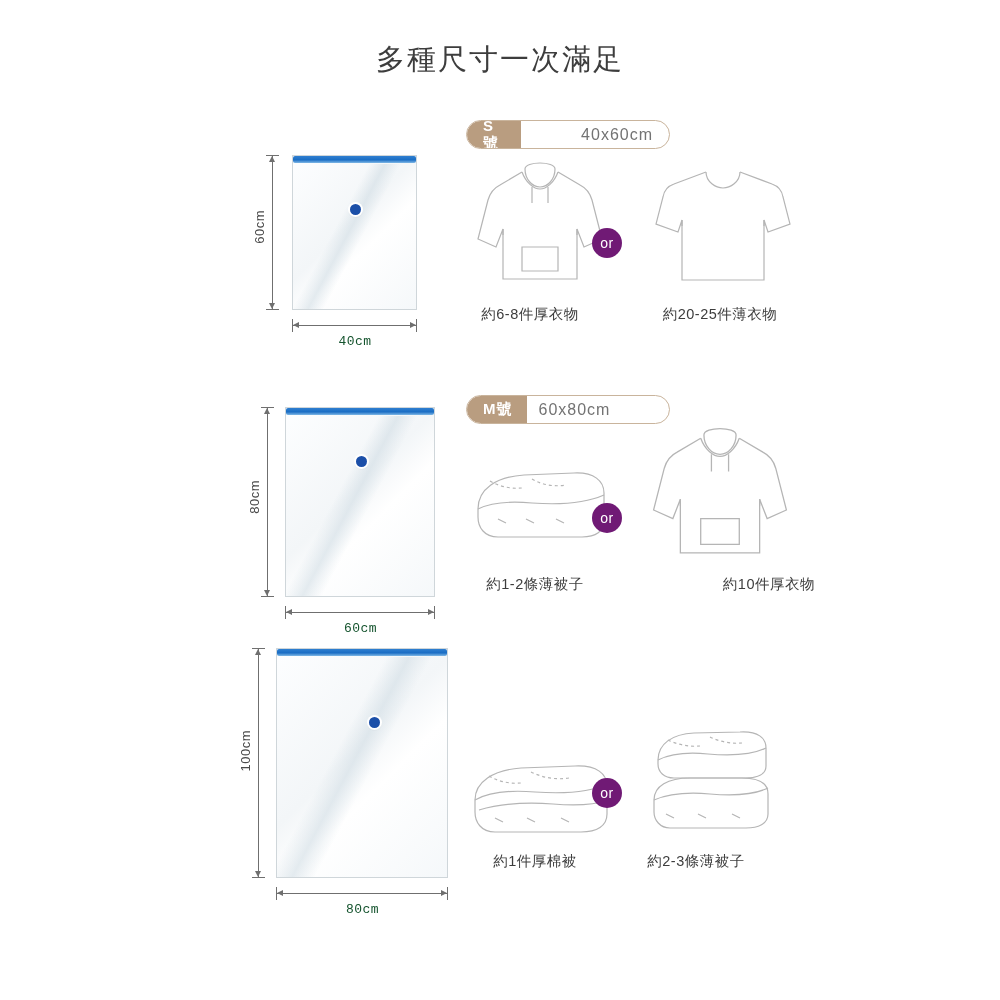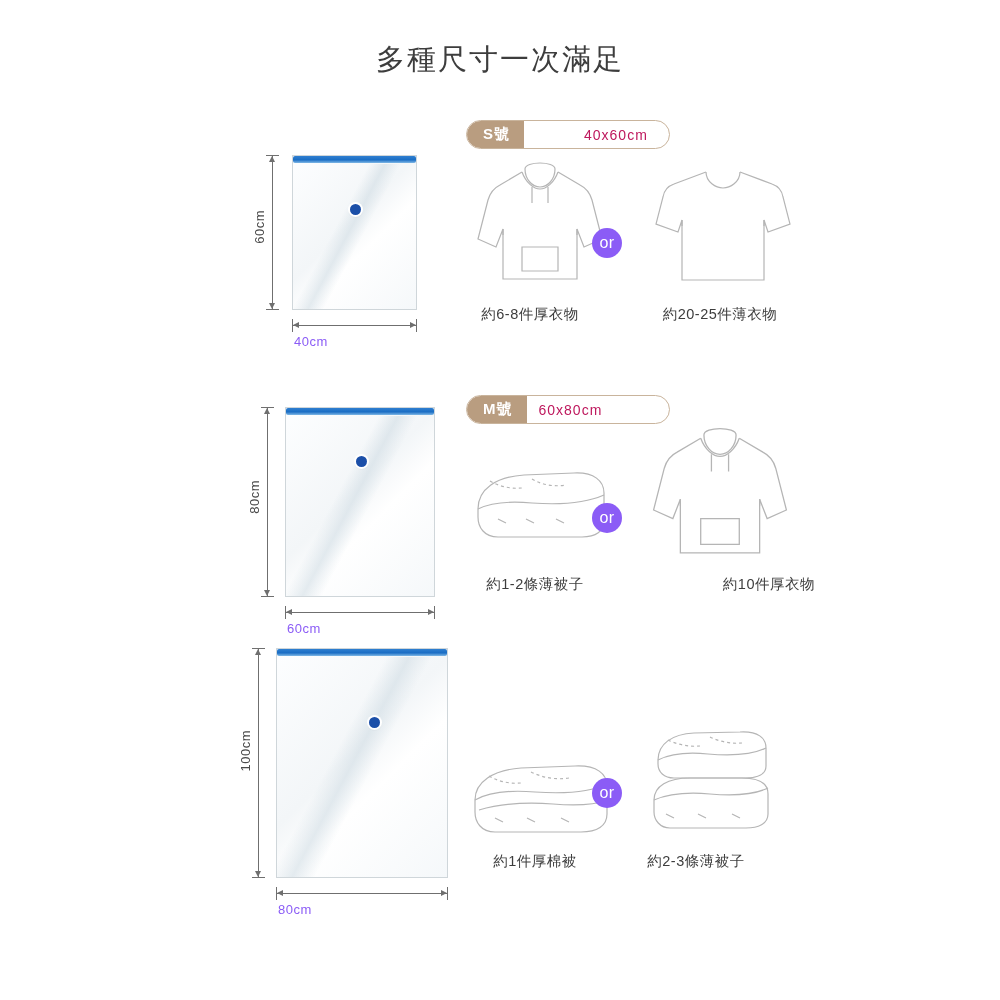--- a/index.html
+++ b/index.html
@@ -130,24 +130,25 @@
     font-size: 13px;
     color: #4a4a4a;
     letter-spacing: 0.5px;
     writing-mode: vertical-rl;
     transform: rotate(180deg);
     white-space: nowrap;
   }
   .dim-label-h {
     position: absolute;
     font-size: 13px;
-    color: #8b5cf6;
+    color: #14532d;
     letter-spacing: 0.5px;
     white-space: nowrap;
-    text-align: left;
+    text-align: center;
+    font-family: Liberation Mono, monospace;
   }
 
   
   .size-pill {
     position: absolute;
     height: 29px;
     border: 1.5px solid #c9b49c;
     border-radius: 15px;
     display: flex;
     align-items: center;
@@ -161,22 +162,22 @@
     font-size: 15px;
     font-weight: bold;
     height: 100%;
     display: flex;
     align-items: center;
     padding: 0 14px 0 16px;
     border-radius: 15px 0 0 15px;
     letter-spacing: 1px;
   }
   .size-pill .val {
-    color: #be185d;
-    font-size: 14px;
+    color: #737373;
+    font-size: 16px;
     padding: 0 16px 0 12px;
     letter-spacing: 1px;
   }
 
   
   .item {
     position: absolute;
   }
   .item svg {
     display: block;
@@ -187,23 +188,23 @@
     color: #3d3d3d;
     text-align: center;
     white-space: nowrap;
     letter-spacing: 0.5px;
   }
   .or-badge {
     position: absolute;
     width: 30px;
     height: 30px;
     border-radius: 50%;
-    background: #8b5cf6;
+    background: #701a75;
     color: #ffffff;
-    font-size: 16px;
+    font-size: 14px;
     display: flex;
     align-items: center;
     justify-content: center;
     letter-spacing: 0.5px;
   }
 
   
   .footer {
     position: absolute;
     top: 945px;

